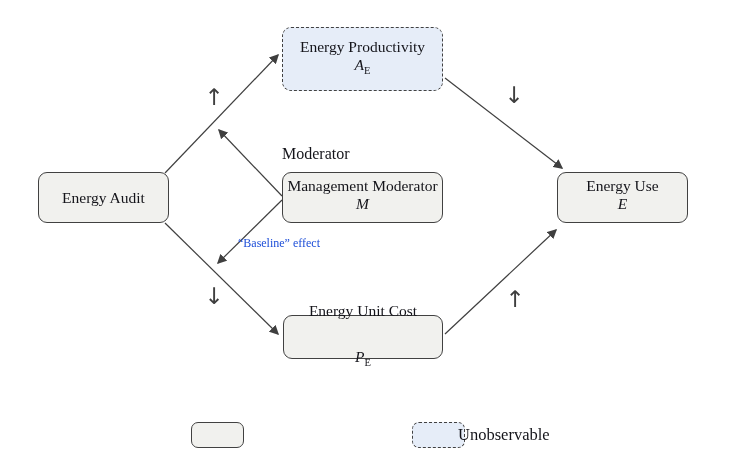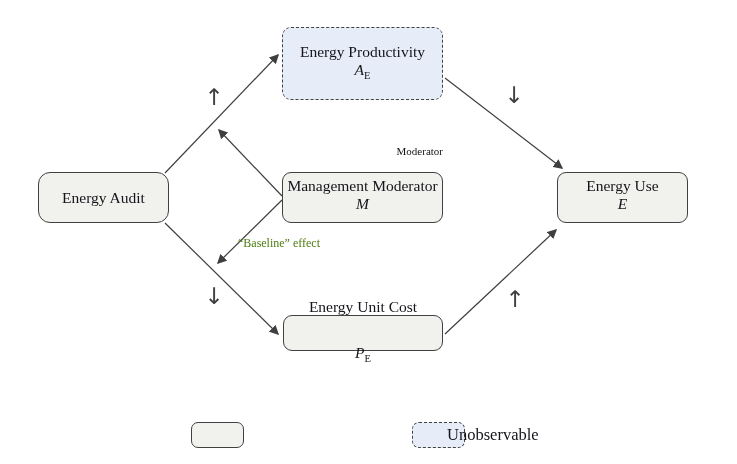--- a/index.html
+++ b/index.html
@@ -41,39 +41,39 @@
     font-size: 15.5px;
     line-height: 19px;
   }
   .node.unobservable {
     background: var(--unobservable-fill, #e6edf8);
     border-style: dashed;
   }
   .node-symbol { font-size: 15.5px; line-height: 18px; text-align: right; }
   .node-symbol i { font-style: italic; }
   .node-symbol sub { font-style: normal; font-size: 10.5px; }
-  .n-audit        { left: 38px;  top: 172px; width: 131px; height: 51px; border-radius: 12px; }
-  .n-productivity { left: 282px; top: 27px;  width: 161px; height: 73px; }
+  .n-audit        { left: 38px;  top: 172px; width: 131px; height: 51px; }
+  .n-productivity { left: 282px; top: 27px;  width: 161px; height: 64px; }
   .n-management   { left: 282px; top: 172px; width: 161px; height: 51px; }
-  .n-unitcost     { left: 283px; top: 315px; width: 160px; height: 36px; gap: 28px; }
+  .n-unitcost     { left: 283px; top: 315px; width: 160px; height: 44px; gap: 28px; }
   .n-use          { left: 557px; top: 172px; width: 131px; height: 51px; }
 
   .moderator-label {
     position: absolute;
     left: 282px; top: 145px; width: 161px;
-    text-align: right;
-    font-size: 11px;
+    text-align: left;
+    font-size: 16px;
   }
   .baseline-note {
     position: absolute;
     left: 223px; top: 237px; width: 112px;
     text-align: center;
     font-size: 12px;
     line-height: 13.5px;
-    color: #4d7c0f;
+    color: #1d4ed8;
   }
   .sign {
     position: absolute;
     width: 22px;
     text-align: center;
     font-family: "DejaVu Sans", "Liberation Serif", serif;
     font-size: 23px;
     font-weight: 400;
     color: var(--arrow-color, #3f3f3f);
     line-height: 26px;
@@ -97,21 +97,21 @@
   .lg-obs-swatch  { left: 191px; top: 422px; }
   .lg-unobs-swatch{ left: 412px; top: 422px; }
   .legend-label {
     position: absolute;
     top: 422px;
     height: 26px;
     line-height: 26px;
     font-size: 16.5px;
   }
   .lg-obs-label  { left: 252px; }
-  .lg-unobs-label{ left: 447px; }
+  .lg-unobs-label{ left: 458px; }
 </style>
 </head>
 <body>
 
 <div class="canvas">
 
   <svg class="edges-layer" viewBox="0 0 737 464" xmlns="http://www.w3.org/2000/svg">
     <defs>
       <marker id="ah" viewBox="0 0 10 10" refX="8.5" refY="5" markerWidth="8" markerHeight="8" orient="auto-start-reverse">
         <path d="M0,0 L10,5 L0,10 z" fill="#3f3f3f"></path>

